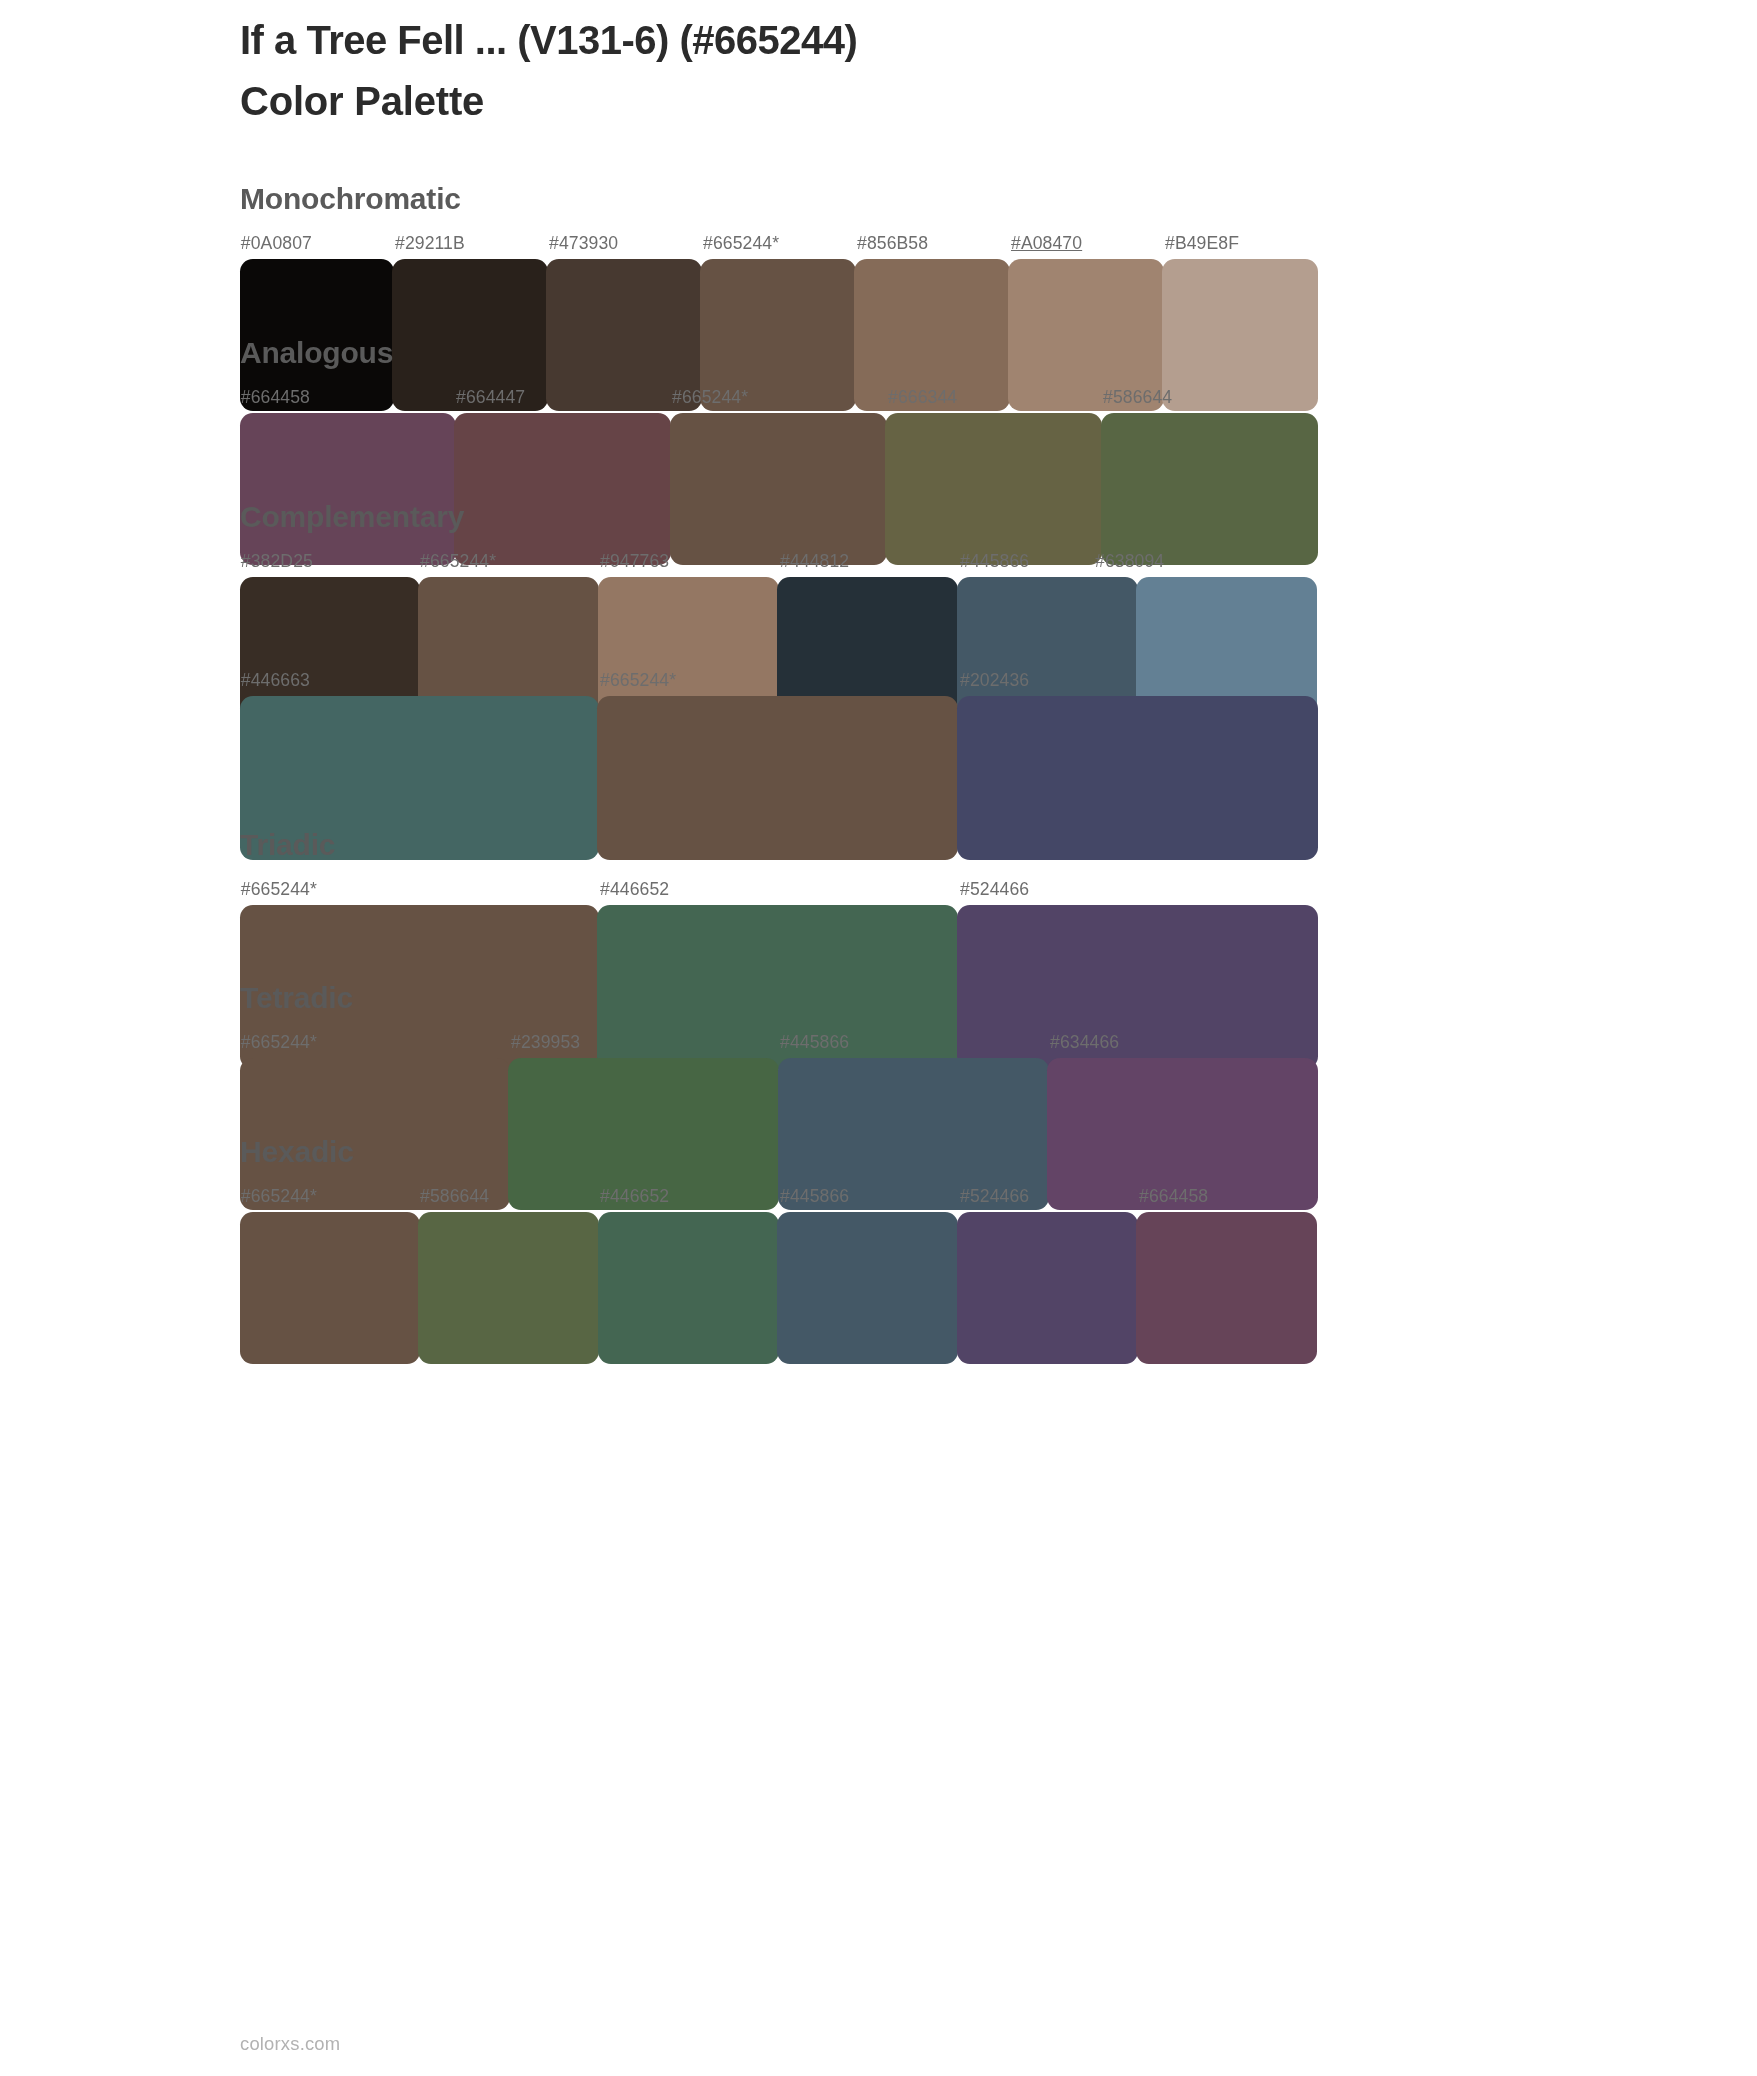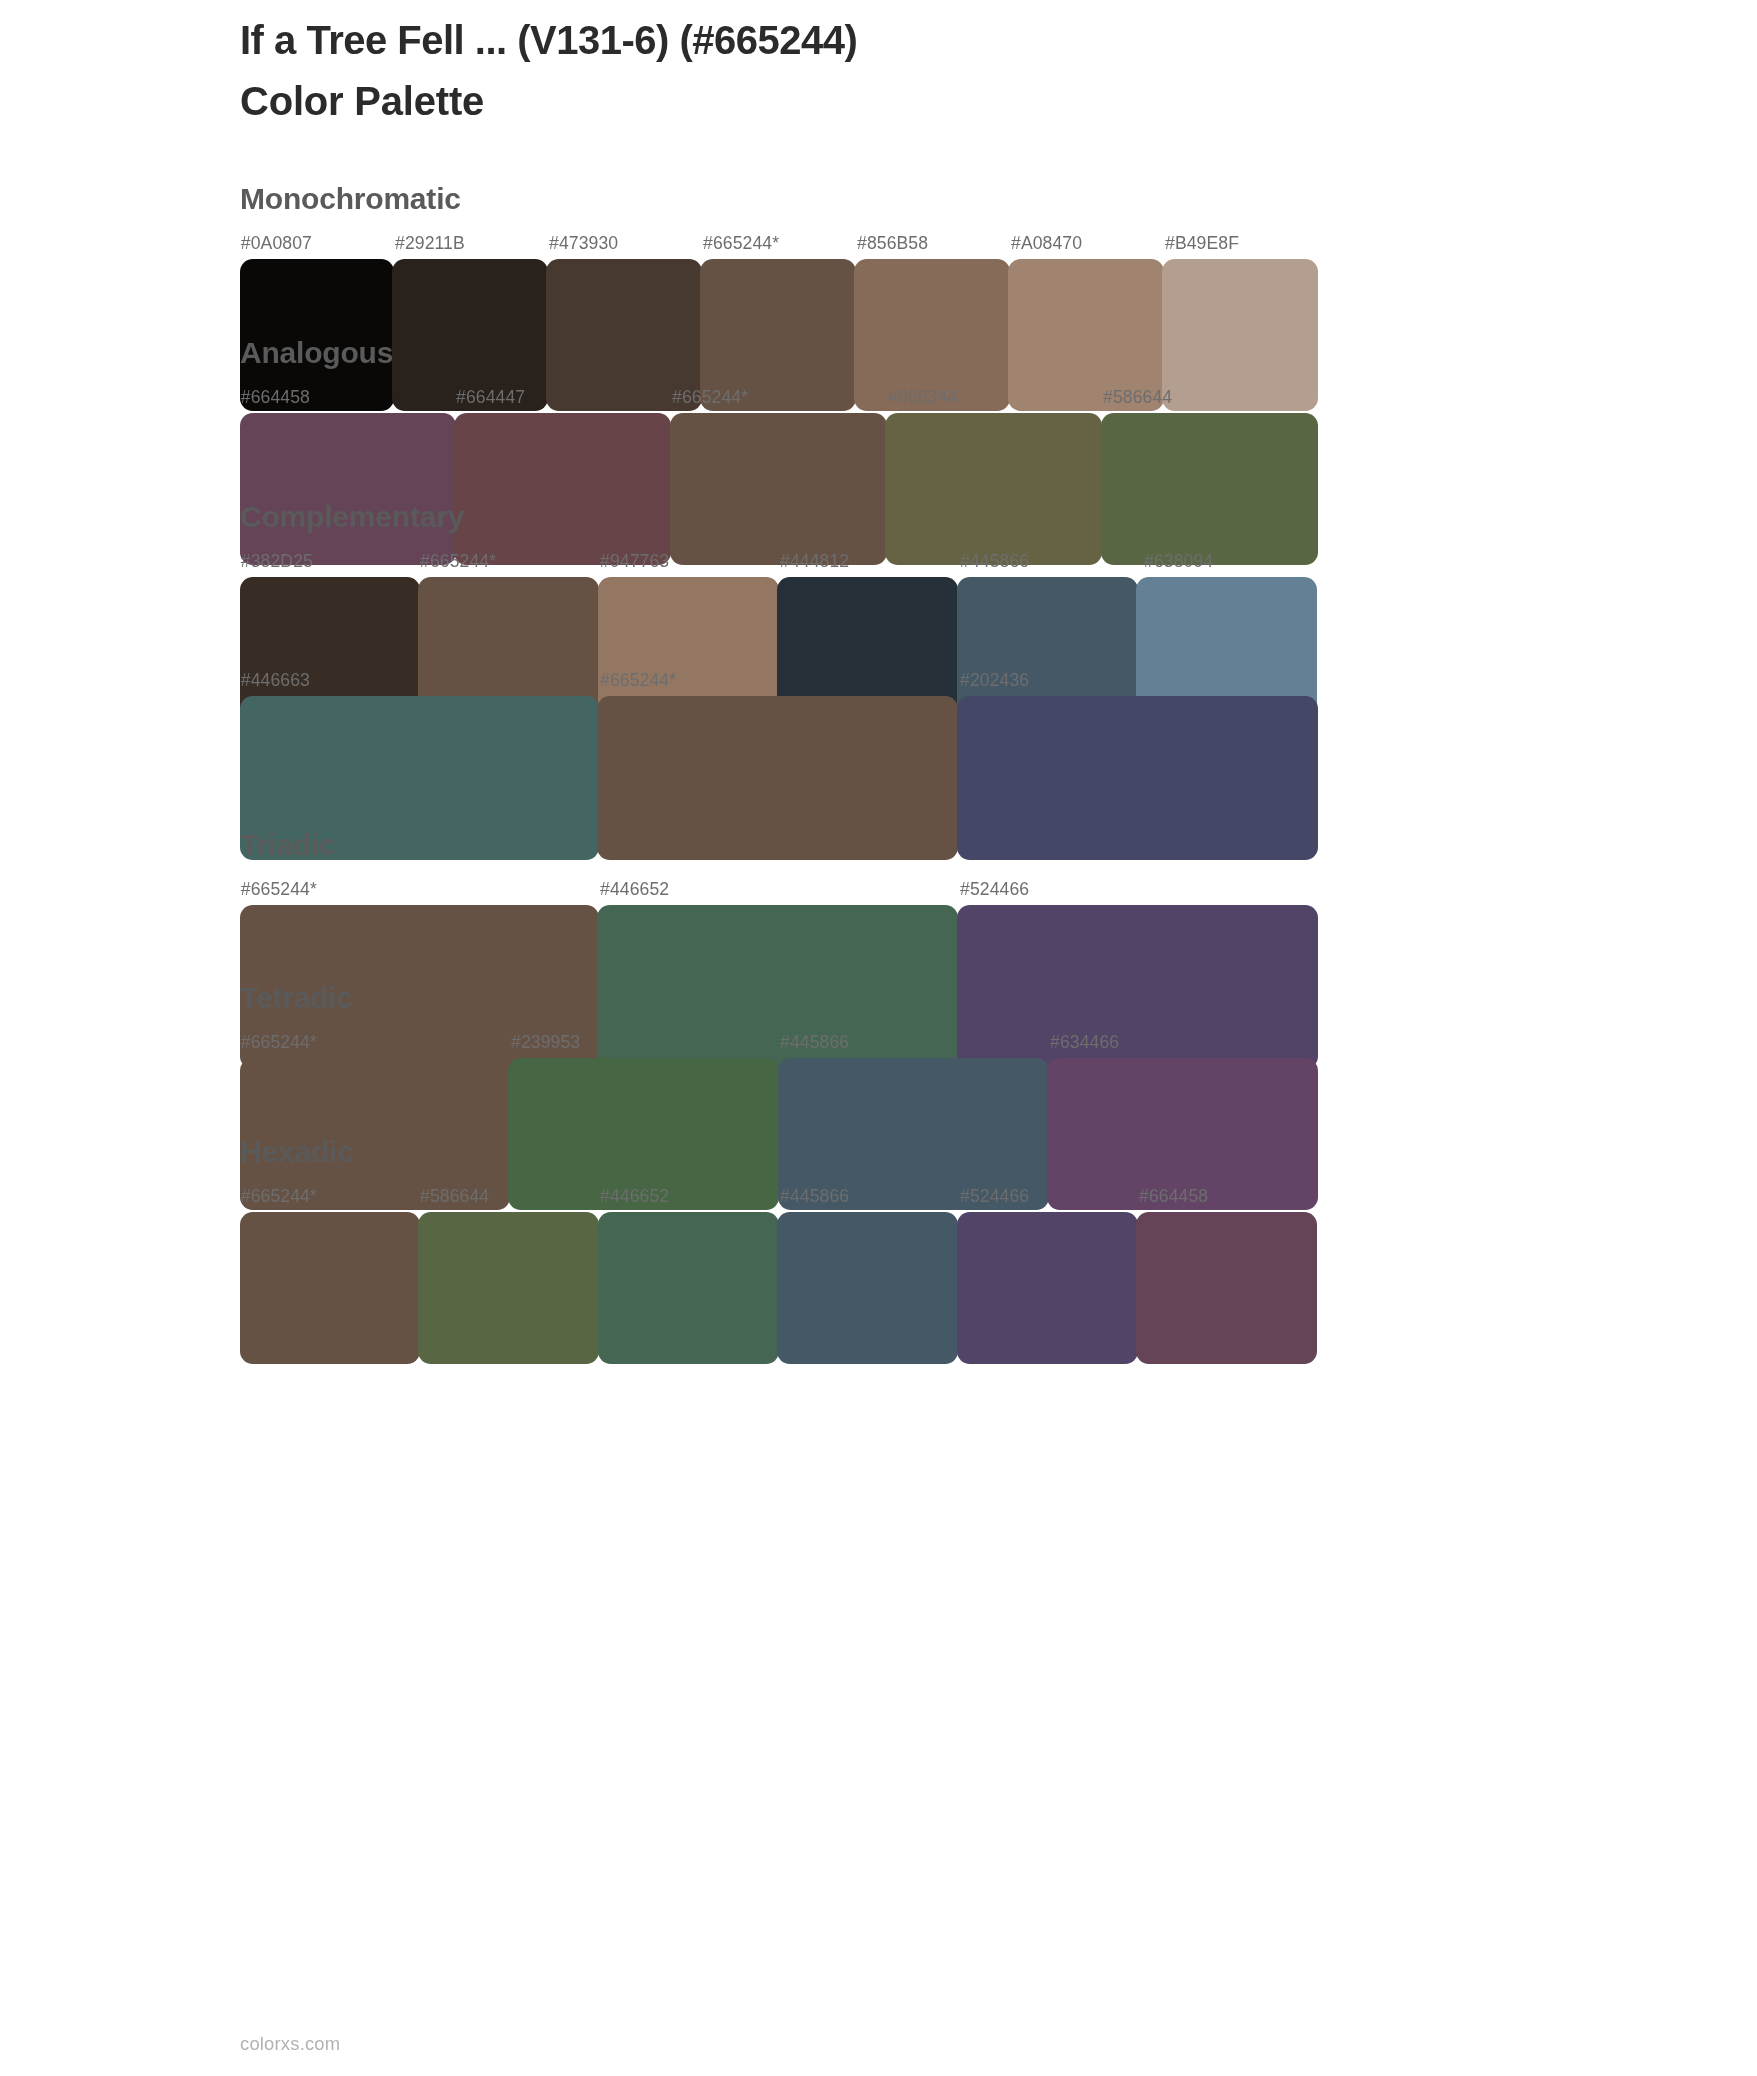--- a/index.html
+++ b/index.html
@@ -122,21 +122,21 @@
 
   <div class="sections" id="sections-root">
       <div class="section" style="position: absolute; left: 0px; top: 0px; width: 1078px;">
         <div class="section-heading">Monochromatic</div>
         <div class="labels-row">
           <span class="hex-label" style="left: 0.8px;">#0A0807</span>
           <span class="hex-label" style="left: 155px;">#29211B</span>
           <span class="hex-label" style="left: 309px;">#473930</span>
           <span class="hex-label" style="left: 463px;">#665244*</span>
           <span class="hex-label" style="left: 617px;">#856B58</span>
-          <span class="hex-label" style="left: 771px;">#A08470</span>
+          <span class="hex-label" style="left: 771px; text-decoration: underline;">#A08470</span>
           <span class="hex-label" style="left: 925px;">#B49E8F</span>
         </div>
         <div class="swatch-bar" style="height: 152px;">
           <div class="swatch" title="#0A0807" style="width: 154px; background: rgb(10, 8, 7);"></div>
           <div class="swatch" title="#29211B" style="width: 156px; background: rgb(41, 33, 27);"></div>
           <div class="swatch" title="#473930" style="width: 156px; background: rgb(71, 57, 48);"></div>
           <div class="swatch" title="#665244*" style="width: 156px; background: rgb(102, 82, 68);"></div>
           <div class="swatch" title="#856B58" style="width: 156px; background: rgb(133, 107, 88);"></div>
           <div class="swatch" title="#A08470" style="width: 156px; background: rgb(160, 132, 112);"></div>
           <div class="swatch" title="#B49E8F" style="width: 156px; background: rgb(180, 158, 143);"></div>
@@ -160,21 +160,21 @@
         </div>
       </div>
       <div class="section" style="position: absolute; left: 0px; top: 318px; width: 1078px;">
         <div class="section-heading">Complementary</div>
         <div class="labels-row">
           <span class="hex-label" style="left: 0.8px;">#382D25</span>
           <span class="hex-label" style="left: 180px;">#665244*</span>
           <span class="hex-label" style="left: 360px;">#947763</span>
           <span class="hex-label" style="left: 540px;">#444812</span>
           <span class="hex-label" style="left: 720px;">#445866</span>
-          <span class="hex-label" style="left: 904px;">#638094</span>
+          <span class="hex-label" style="left: 855px;">#638094</span>
         </div>
         <div class="swatch-bar" style="height: 152px;">
           <div class="swatch" title="#382D25" style="width: 180px; background: rgb(56, 45, 37);"></div>
           <div class="swatch" title="#665244*" style="width: 181px; background: rgb(102, 82, 68);"></div>
           <div class="swatch" title="#947763" style="width: 181px; background: rgb(148, 119, 99);"></div>
           <div class="swatch" title="#253038" style="width: 181px; background: rgb(37, 48, 56);"></div>
           <div class="swatch" title="#445866" style="width: 181px; background: rgb(68, 88, 102);"></div>
           <div class="swatch" title="#638094" style="width: 181px; background: rgb(99, 128, 148);"></div>
         </div>
       </div>

